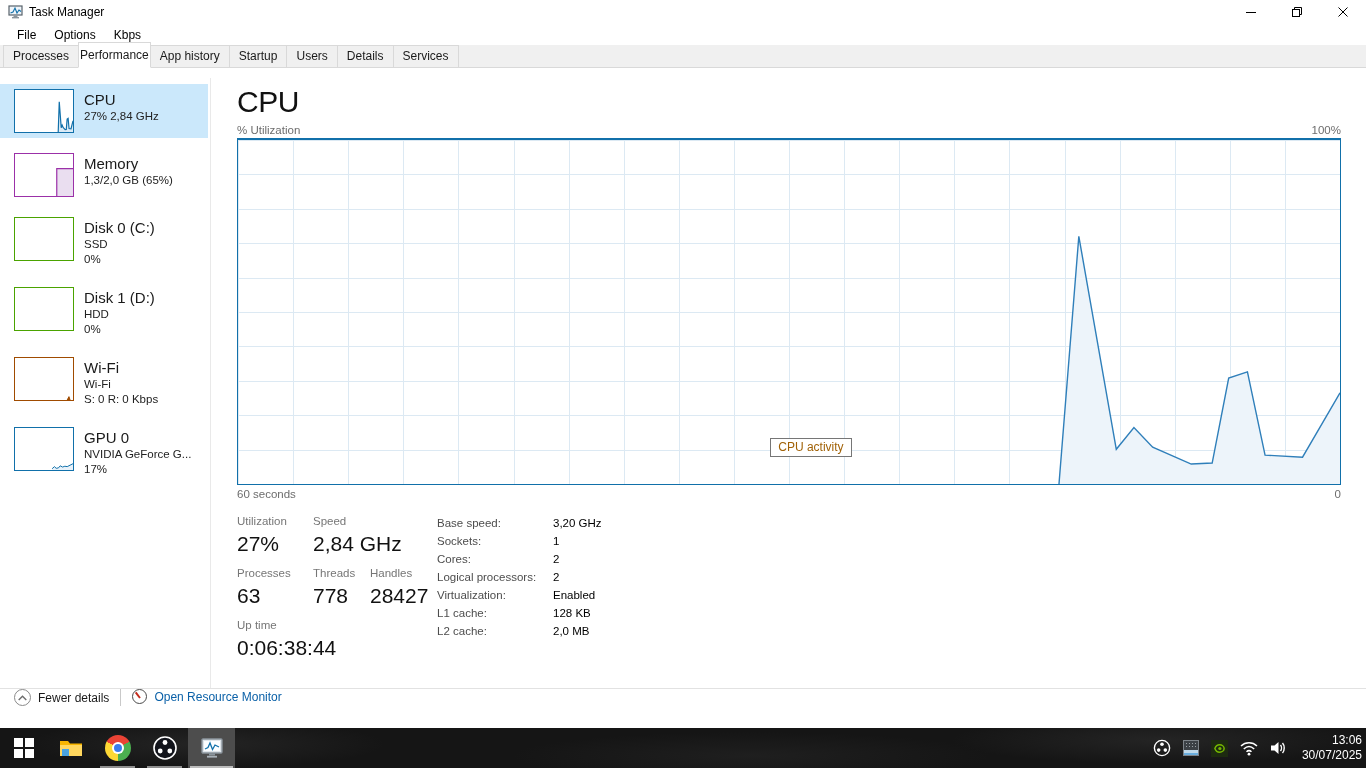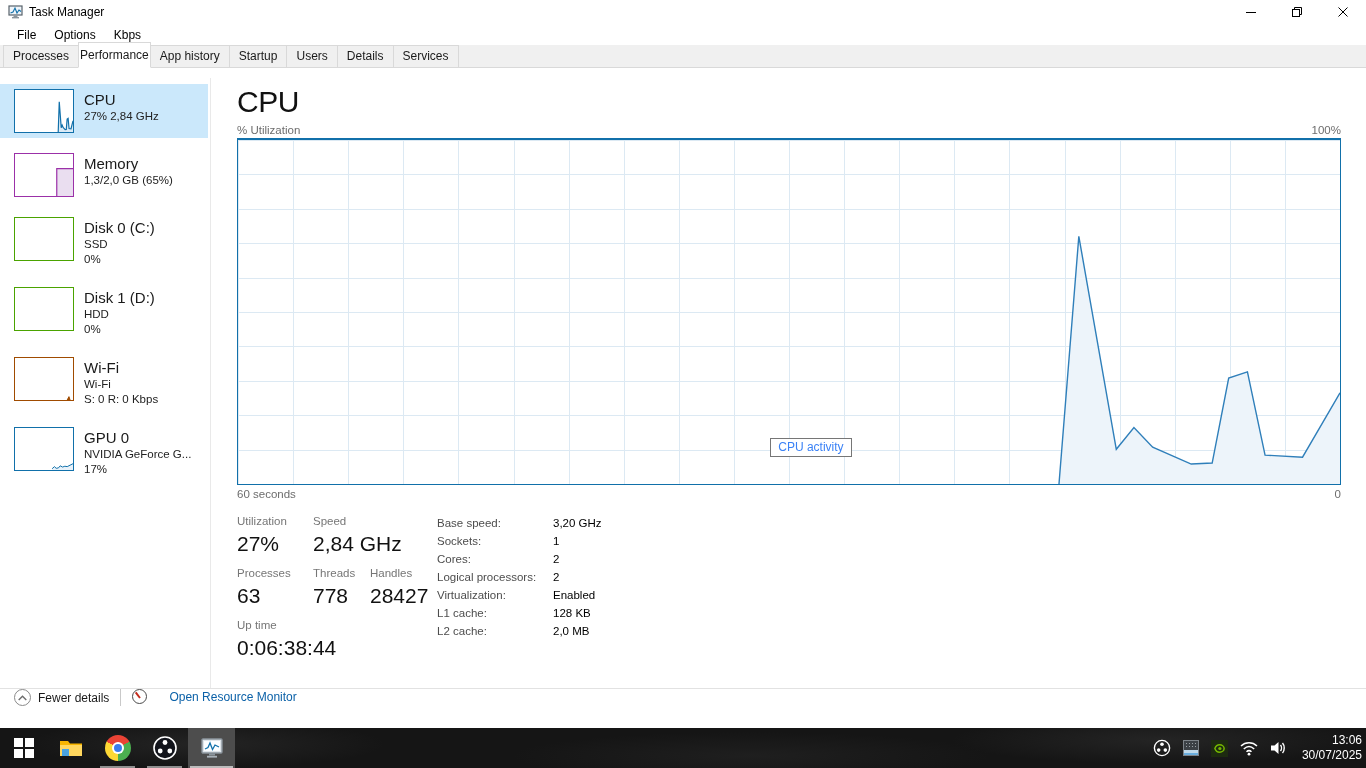--- a/index.html
+++ b/index.html
@@ -36,21 +36,21 @@
   .main { flex:1; padding:0 25px 0 26px; }
   .main-header { margin-top:18px; display:flex; justify-content:space-between; align-items:flex-end; }
   .main-title { font-size:30px; font-weight:300; color:#111; line-height:32px; letter-spacing:-0.5px; }
   .main-subtitle { font-size:15px; color:#1a1a1a; padding-bottom:4px; }
   .axis-row { display:flex; justify-content:space-between; font-size:11.5px; color:#6d6d6d; margin-top:6px; }
   .chart { position:relative; height:347px; margin-top:2px; border:1px solid #1170aa; border-top-width:2px; background:#fff;
            background-image:
              repeating-linear-gradient(to right,  #dce9f3 0 1px, transparent 1px 5%),
              repeating-linear-gradient(to bottom, #dce9f3 0 1px, transparent 1px 10%); }
   .chart svg { position:absolute; inset:0; width:100%; height:100%; display:block; }
-  .chart-tooltip { position:absolute; left:48.3%; top:86.5%; background:#fff; border:1px solid #767676; padding:1px 7px 2px; font-size:12px; color:#3b82f6; z-index:3; }
+  .chart-tooltip { position:absolute; left:48.3%; top:86.5%; background:#fff; border:1px solid #767676; padding:1px 7px 2px; font-size:12px; color:#a16207; z-index:3; }
   .under-row { display:flex; justify-content:space-between; font-size:11.5px; color:#6d6d6d; margin-top:3px; }
 
   .stats-area { display:flex; margin-top:14px; }
   .stats-left { width:200px; flex:none; }
   .stat-row { display:flex; }
   .stat { margin-bottom:9px; }
   .stat.w1 { width:76px; } .stat.w2 { width:57px; }
   .stat-label { font-size:11.5px; color:#767676; line-height:15px; }
   .stat-value { font-size:21px; font-weight:300; color:#111; line-height:27px; margin-top:1px; }
   .details { font-size:11.5px; }
@@ -61,21 +61,21 @@
   
   .footer { height:40px; border-top:1px solid #e2e2e2; display:flex; align-items:flex-start; padding-left:14px; }
   .fewer { display:flex; align-items:center; cursor:default; }
   .circle-chevron { width:17px; height:17px; border-radius:50%; border:1px solid #8a8a8a; display:flex; align-items:center; justify-content:center; }
   .circle-chevron svg { width:9px; height:6px; stroke:#6d6d6d; fill:none; stroke-width:1.4; }
   .fewer-label { font-size:12px; color:#1a1a1a; margin-left:7px; }
   .foot-div { width:1px; height:17px; background:#c9c9c9; margin:0 11px; }
   .resmon { display:flex; align-items:center; cursor:pointer; }
   .gauge-icon { width:15px; height:15px; border-radius:50%; border:1.5px solid #4a4a4a; position:relative; background:#fff; }
   .gauge-icon::after { content:""; position:absolute; left:6px; top:1px; width:2px; height:7px; background:#c42b1c; transform:rotate(-38deg); transform-origin:bottom center; }
-  .resmon-label { font-size:12px; color:#0b61a8; margin-left:22px; }
+  .resmon-label { font-size:12px; color:#0b61a8; margin-left:7px; }
 
   
   .taskbar { position:absolute; left:0; top:728px; width:1366px; height:40px; background:#151515;
              background-image:
                radial-gradient(ellipse 300px 40px at 15% 40%, rgba(80,80,80,.25), transparent 60%),
                radial-gradient(ellipse 400px 40px at 55% 70%, rgba(70,70,70,.2), transparent 60%),
                radial-gradient(ellipse 350px 40px at 85% 30%, rgba(90,90,90,.22), transparent 60%);
              display:flex; align-items:stretch; }
   .tb-btn { width:47px; display:flex; align-items:center; justify-content:center; position:relative; }
   .tb-btn.running::after { content:""; position:absolute; left:6px; right:6px; bottom:0; height:2px; background:#8f8f8f; }

